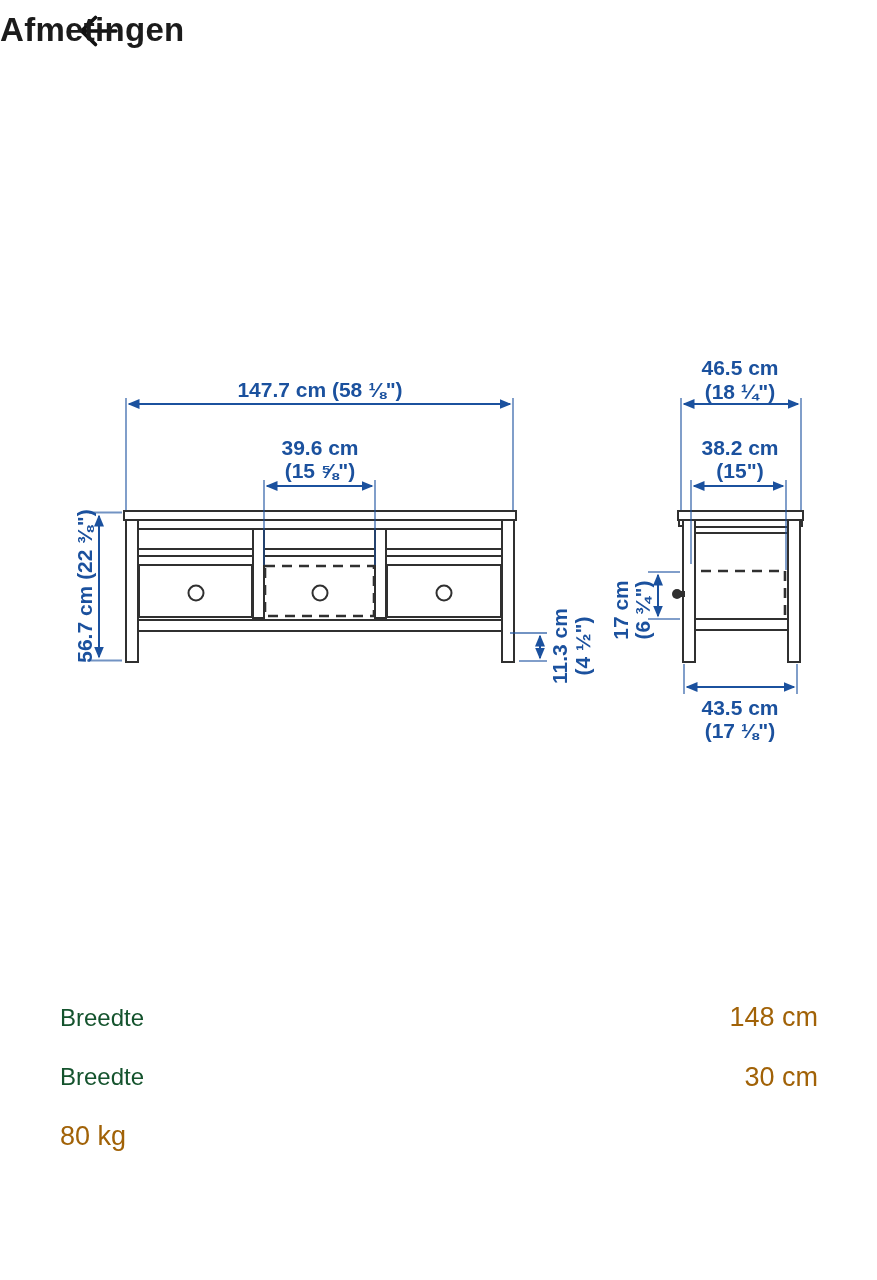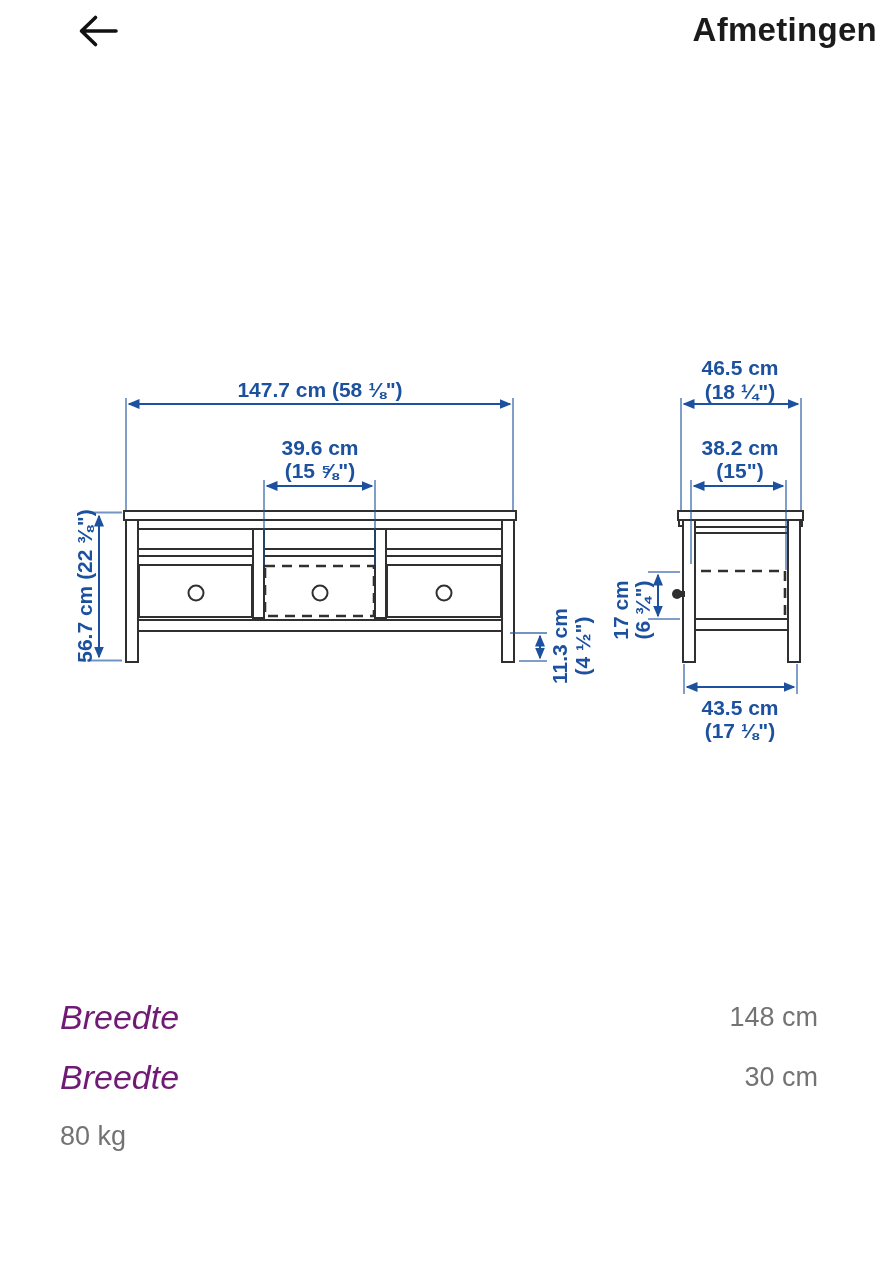--- a/index.html
+++ b/index.html
@@ -3,36 +3,36 @@
 <meta charset="utf-8">
 <style>
   html,body{margin:0;padding:0;}
   body{
     width:877px;height:1280px;position:relative;background:#ffffff;
     font-family:"Liberation Sans",sans-serif;overflow:hidden;
   }
   
   .header{position:absolute;top:0;left:0;width:877px;height:70px;background:#fff;}
   .back-btn{position:absolute;left:72px;top:8px;width:50px;height:48px;background:none;border:none;padding:0;cursor:pointer;}
-  .page-title{position:absolute;left:0;top:11px;width:877px;text-align:right;
+  .page-title{position:absolute;left:0;top:11px;width:877px;text-align:left;
     font-size:33px;font-weight:700;color:#1b1b1b;letter-spacing:.3px;}
   
   .diagram{position:absolute;left:0;top:340px;}
   .outline{stroke:#303030;stroke-width:2;fill:#ffffff;}
   .oline{stroke:#303030;stroke-width:2;fill:none;}
   .dash{stroke:#303030;stroke-width:2.6;fill:#ffffff;stroke-dasharray:10 7;}
   .dimline{stroke:#1b519e;stroke-width:2;fill:none;}
   .extline{stroke:#1b519e;stroke-width:1.8;fill:none;opacity:.62;}
   .dim-text{fill:#1b519e;font-weight:700;font-size:21px;font-family:"Liberation Sans",sans-serif;}
   .knob-solid{fill:#303030;stroke:none;}
   
   .specs{position:absolute;left:60px;top:988px;width:758px;}
   .spec-row{display:flex;justify-content:space-between;align-items:center;height:59.5px;}
-  .spec-label{font-size:34px;color:#701a75;font-style:italic;}
-  .spec-value{font-size:27px;color:#737373;}
+  .spec-label{font-size:24px;color:#14532d;}
+  .spec-value{font-size:27px;color:#a16207;}
 </style>
 </head>
 <body>
 
 <header class="header">
   <button class="back-btn" aria-label="back">
     <svg width="46" height="44" viewBox="0 0 46 44">
       <path d="M42 22 H8 M21.5 8.5 L7.5 22 L21.5 35.5" stroke="#111111" stroke-width="3.6" fill="none" stroke-linecap="round" stroke-linejoin="round"></path>
     </svg>
   </button>

